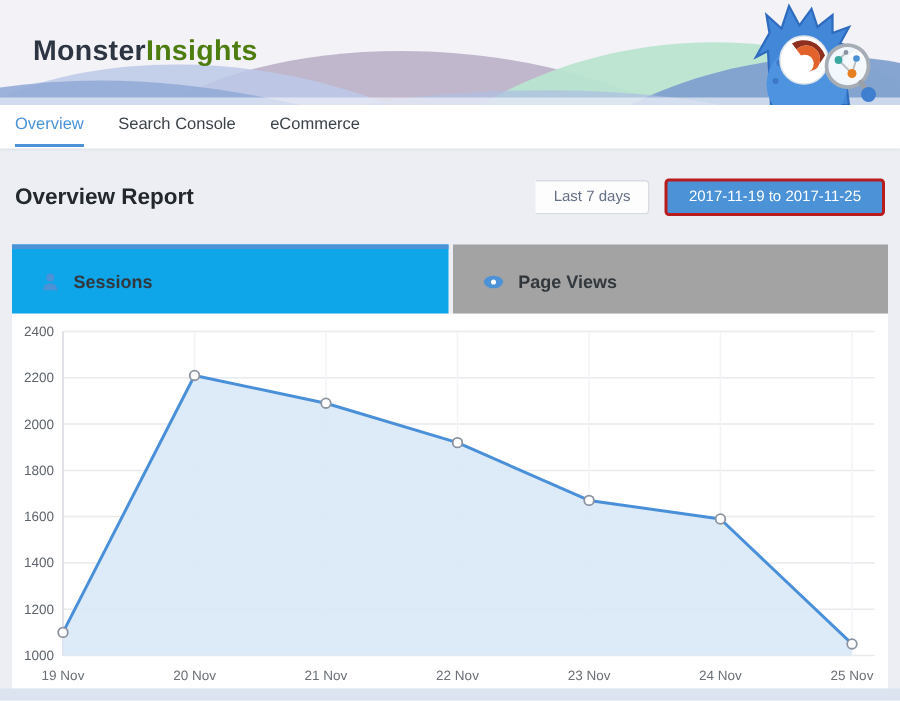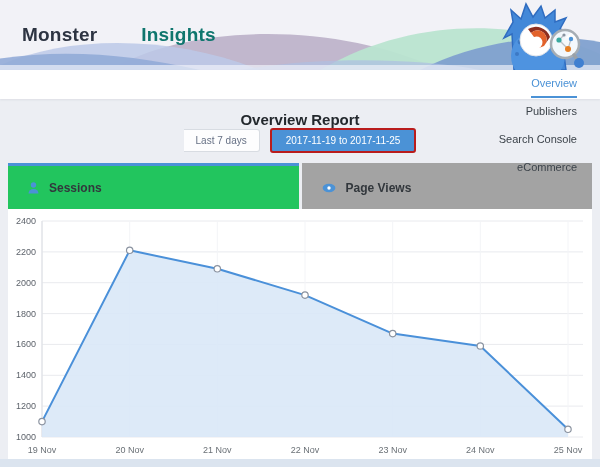--- a/index.html
+++ b/index.html
@@ -9,50 +9,50 @@
     font-family:"Liberation Sans", sans-serif;
     background:#eceef3;
   }
   .app { position:relative; width:600px; height:467px; background:#eceef3; }
 
   
   .hdr { position:relative; height:70px; background:#f2f2f7; overflow:hidden; }
   .hills { position:absolute; left:0; bottom:0; width:600px; height:44px; }
   .logo { position:absolute; left:22px; top:24px; font-size:19px; font-weight:bold; letter-spacing:.2px; }
   .logo .lm { color:#2d3442; }
-  .logo .li { color:#0f766e;margin-left:44px; }
+  .logo .li { color:#4d7c0f; }
   .mascot { position:absolute; right:10px; top:2px; }
 
   
-  .nav { height:29px; background:#fff; display:flex; align-items:flex-end; padding-left:10px;
-         box-shadow:0 1px 2px rgba(40,50,70,.08); position:relative; z-index:2;flex-direction:column; }
+  .nav { height:29px; background:#fff; display:flex; align-items:flex-start; padding-left:10px;
+         box-shadow:0 1px 2px rgba(40,50,70,.08); position:relative; z-index:2; }
   .nav-item { font-size:11px; color:#3c434a; line-height:26px; margin-right:23px;
               border-bottom:2px solid transparent; cursor:pointer; white-space:nowrap; }
   .nav-item.active { color:#4b92d6; border-bottom-color:#4b92d6; }
 
   
   .content { padding:0 8px; }
   .report-row { display:flex; justify-content:space-between; align-items:center;
-                margin-top:12px; height:40px; padding:0 2px;flex-direction:column; }
+                margin-top:12px; height:40px; padding:0 2px; }
   .report-title { font-size:15px; font-weight:bold; color:#23282d; margin:0; }
   .date-controls { display:flex; align-items:center; gap:10px; }
   .btn-group { display:flex;gap:32px; }
   .btn { font-family:inherit; font-size:10px; padding:5px 12px; background:#fdfdfe;
          border:1px solid #d8dce2; color:#667085; cursor:pointer; }
   .btn-group .btn:first-child { border-radius:3px 0 0 3px; }
   .btn-group .btn:last-child { border-radius:0 3px 3px 0; border-left:none; }
   .btn-blue { font-family:inherit; font-size:10px; padding:5px 14px; background:#4b92d6;
               border:2px solid #b91c1c; color:#fff; border-radius:3px; cursor:pointer; }
 
   
   .tabs { display:flex; margin-top:12px; gap:3px; height:46px; }
   .tab { flex:1; display:flex; align-items:center; padding-left:20px; gap:10px;
          background:#a3a3a3; font-size:12px; font-weight:bold; color:#32373c;
          border-top:3px solid transparent; cursor:pointer; }
-  .tab.active { background:#22c55e; border-top-color:#4b92d6; }
+  .tab.active { background:#0ea5e9; border-top-color:#4b92d6; }
   .tab .ticon { display:flex; align-items:center; }
 
   
   .chart-panel { background:#fff; height:250px; }
   #chart { display:block; }
   .ytick { font-size:9px; fill:#5d636b; }
   .xtick { font-size:9px; fill:#6a7076; }
 
   .bottom-strip { position:absolute; left:0; bottom:0; width:600px; height:8px; background:#dbe4ef; }
 </style>
@@ -98,21 +98,20 @@
         <circle cx="73" cy="37" r="2.2" fill="#4b92d6"></circle>
         <circle cx="66" cy="33" r="1.6" fill="#8a93a0"></circle>
         <line x1="76" y1="53" x2="81" y2="60" stroke="#9aa1a8" stroke-width="3.5" stroke-linecap="round"></line>
         <circle cx="81" cy="61" r="5" fill="#3f7fd0"></circle>
       </g>
     </svg>
   </div>
 
   <div class="nav">
     <span class="nav-item active">Overview</span>
-    <span class="nav-item">Publishers</span>
     <span class="nav-item">Search Console</span>
     <span class="nav-item">eCommerce</span>
   </div>
 
   <div class="content">
 
     <div class="report-row">
       <h1 class="report-title">Overview Report</h1>
       <div class="date-controls">
         <div class="btn-group">

